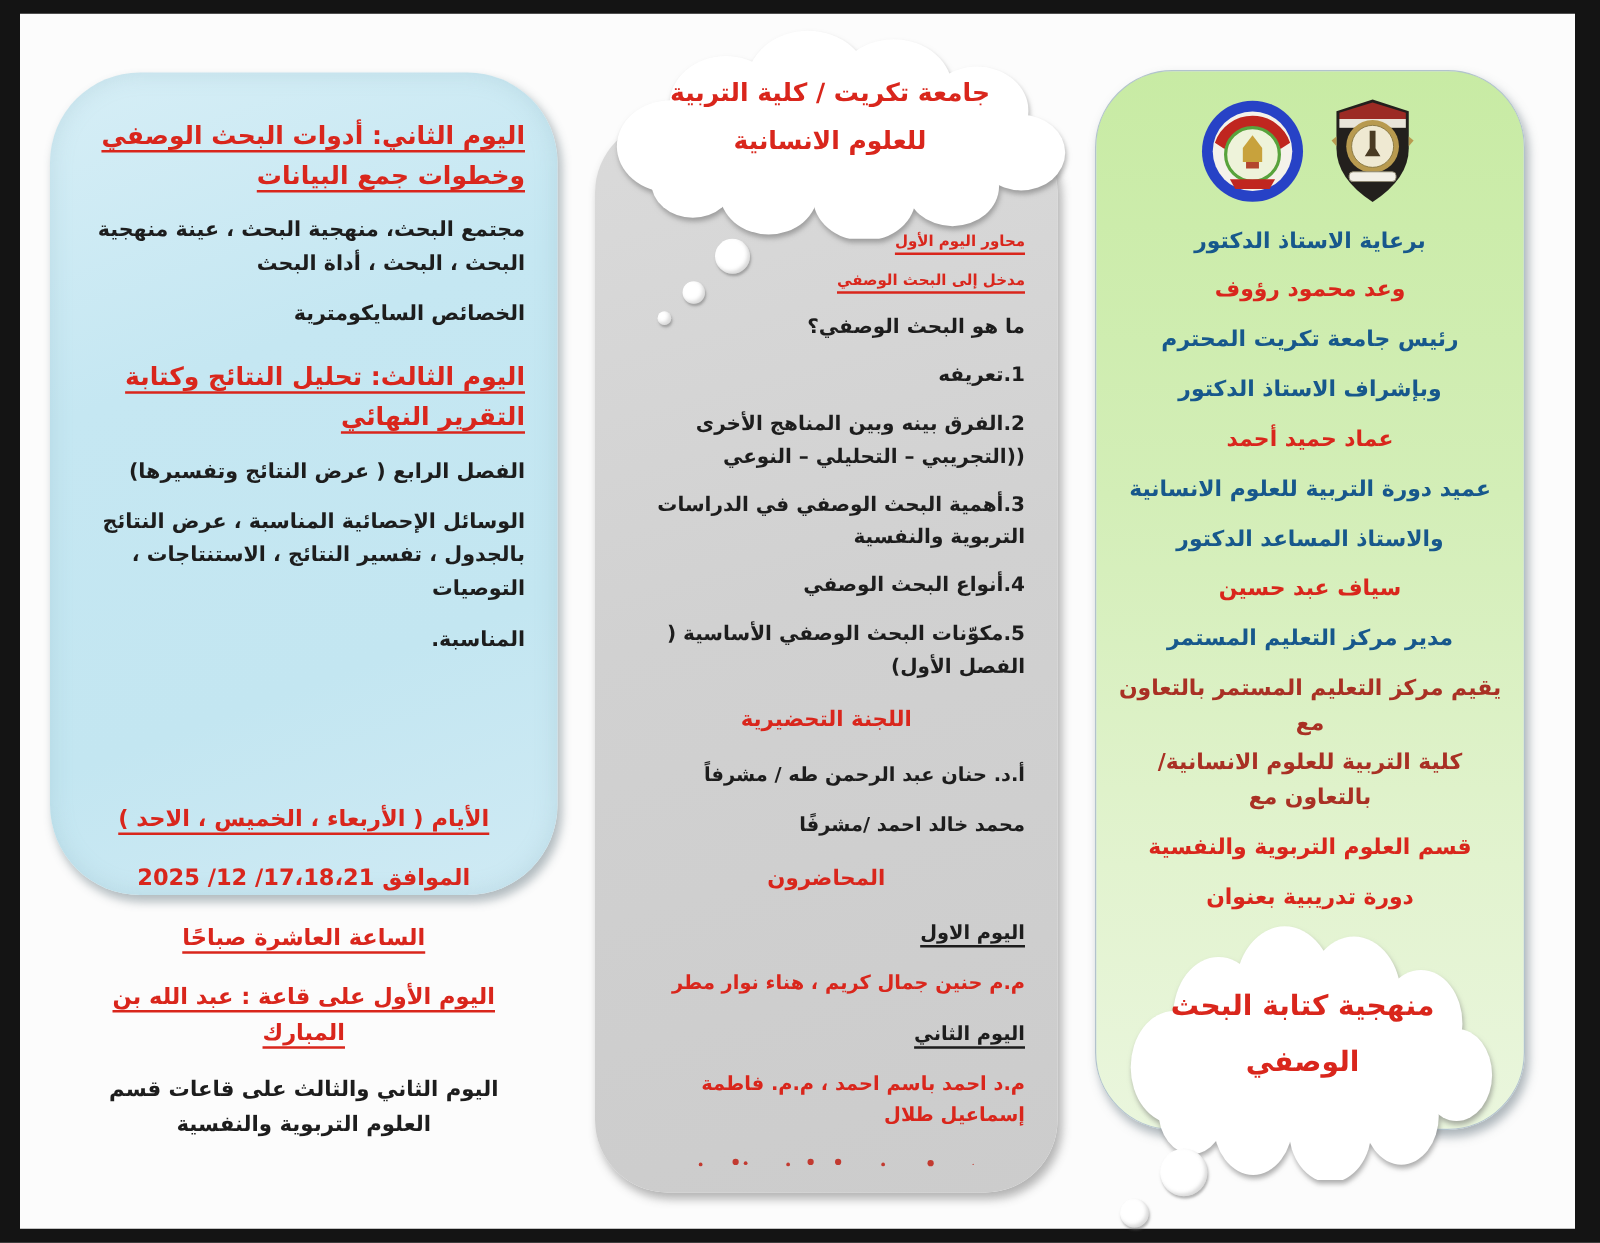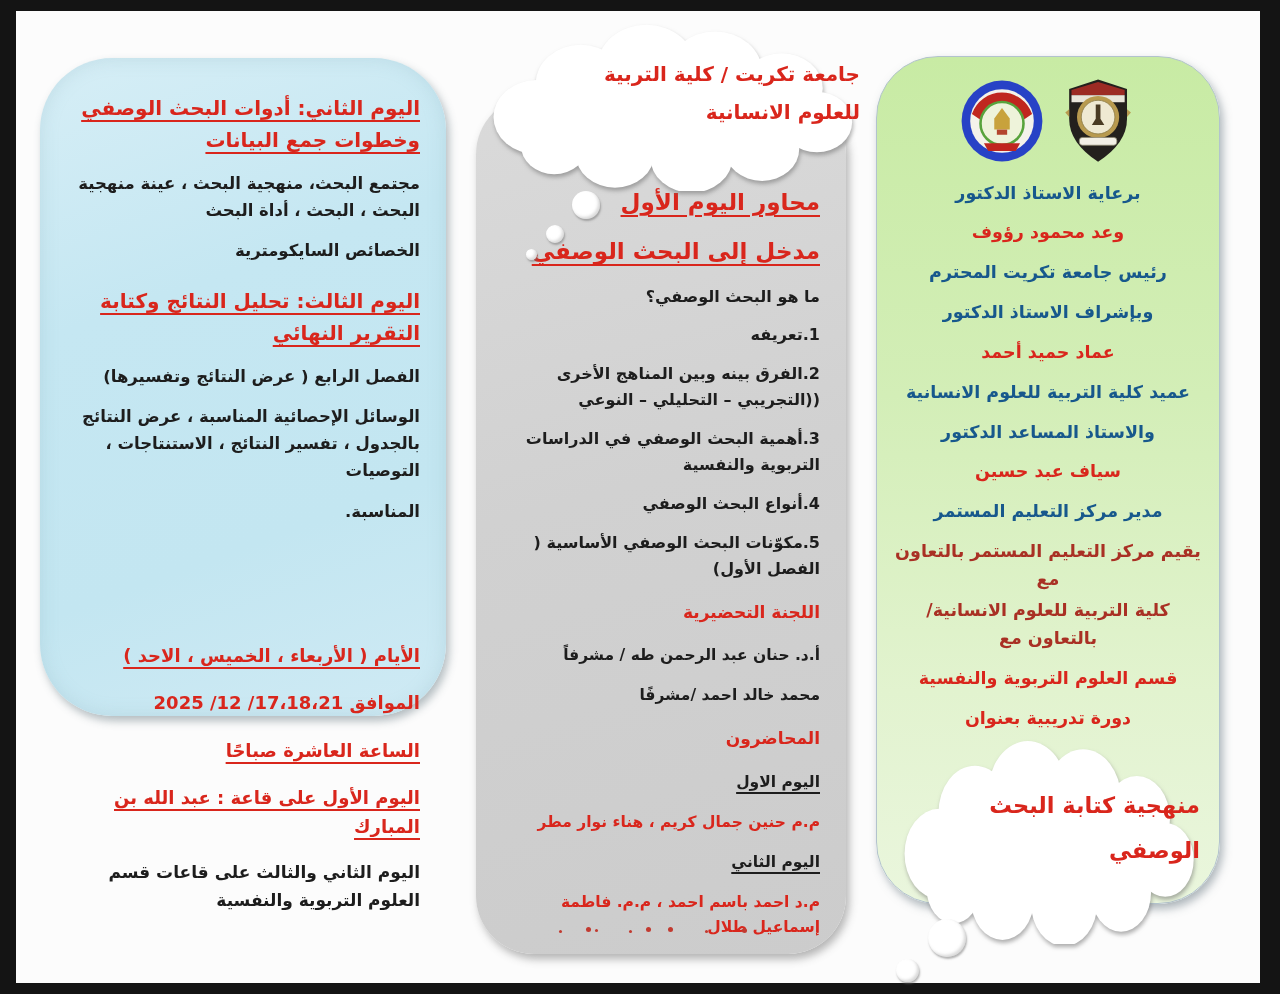--- a/index.html
+++ b/index.html
@@ -25,39 +25,39 @@
 
   
   p{margin:0;}
   .t{font-weight:bold;line-height:1.62;}
   .red{color:#d9261c;}
   .dred{color:#a93024;}
   .blue{color:#17588c;}
   .black{color:#1d1d1d;}
   .u{text-decoration:underline;text-underline-offset:5px;text-decoration-thickness:1.5px;}
   .right{text-align:right;}
-  .center{text-align:right;}
+  .center{text-align:center;}
 
   .panel-blue .head{font-size:20px;margin:0 0 6px 0;}
   .panel-blue .body{font-size:16.5px;margin:14px 0;}
   .panel-blue .sched{font-size:18px;margin:18px 0;}
   .panel-blue .gap{height:84px;}
 
-  .panel-gray .h{font-size:23px;margin:12px 0;}
+  .panel-gray .h{font-size:12px;margin:12px 0;}
   .panel-gray .li{font-size:16px;margin:13px 0;text-align:right;}
   .panel-gray .nm{font-size:15.5px;margin:15px 0;}
   .panel-gray .sec{font-size:17px;margin:17px 0;}
 
   .panel-green .ln{font-size:17.5px;margin:11.5px 0;}
 
   
   .cloud-wrap{position:absolute;}
   .cloud-svg{position:absolute;left:0;top:0;width:100%;height:100%;
       filter:drop-shadow(1px 3px 2px rgba(110,110,110,.55));}
-  .cloud-text{position:absolute;left:0;right:0;text-align:right;font-weight:bold;color:#d9261c;}
+  .cloud-text{position:absolute;left:0;right:0;text-align:center;font-weight:bold;color:#d9261c;}
   .cloud-top-wrap{left:452px;top:12px;width:392px;height:168px;}
   .cloud-top-wrap .cloud-text{top:32px;font-size:20px;line-height:1.9;}
   .cloud-bottom-wrap{left:868px;top:728px;width:316px;height:205px;}
   .cloud-bottom-wrap .cloud-text{top:44px;font-size:22.5px;line-height:2.0;}
 
   .bubble{position:absolute;background:#fff;border-radius:50%;
       box-shadow:1px 2px 2px rgba(110,110,110,.5), inset -2px -2px 3px rgba(150,150,150,.35);}
 
   
   .logo-row{display:flex;justify-content:center;align-items:center;gap:14px;height:92px;margin-bottom:2px;}
@@ -134,21 +134,21 @@
           <path d="M50 35 l9 12 v13 h-18 v-13 Z" fill="#c8a23c"></path>
           <path d="M44 60 h12 v6 h-12 Z" fill="#b3452e"></path>
           <path d="M29 76 h42 l-5 9 h-32 Z" fill="#c0261f"></path>
         </svg>
       </div>
       <p class="t blue ln">برعاية الاستاذ الدكتور</p>
       <p class="t red ln">وعد محمود رؤوف</p>
       <p class="t blue ln">رئيس جامعة تكريت المحترم</p>
       <p class="t blue ln">وبإشراف الاستاذ الدكتور</p>
       <p class="t red ln">عماد حميد أحمد</p>
-      <p class="t blue ln">عميد كلية التربية للعلوم الانسانية</p>
+      <p class="t blue ln">عميد دورة التربية للعلوم الانسانية</p>
       <p class="t blue ln">والاستاذ المساعد الدكتور</p>
       <p class="t red ln">سياف عبد حسين</p>
       <p class="t blue ln">مدير مركز التعليم المستمر</p>
       <p class="t dred ln" style="margin-bottom:2px;">يقيم مركز التعليم المستمر  بالتعاون مع</p>
       <p class="t dred ln" style="margin-top:2px;">كلية التربية للعلوم الانسانية/بالتعاون مع</p>
       <p class="t red ln">قسم العلوم التربوية والنفسية</p>
       <p class="t red ln">دورة تدريبية بعنوان</p>
     </div>
 
     <div class="cloud-wrap cloud-top-wrap">

